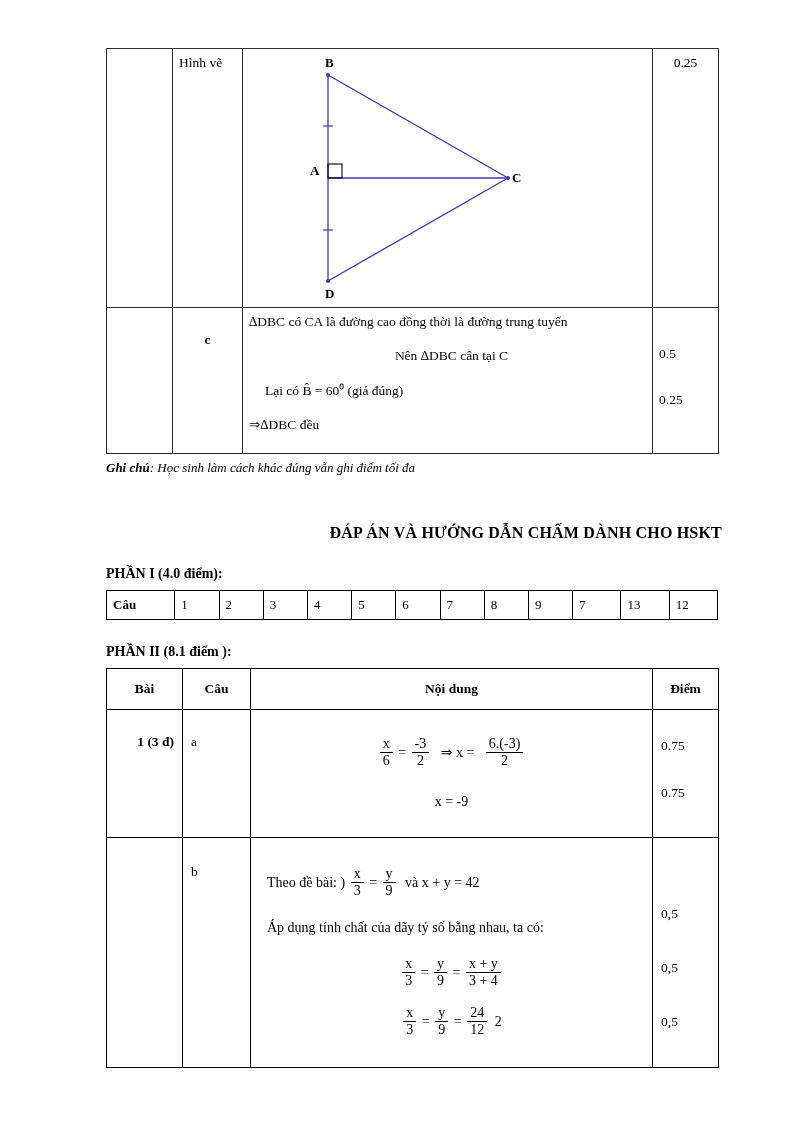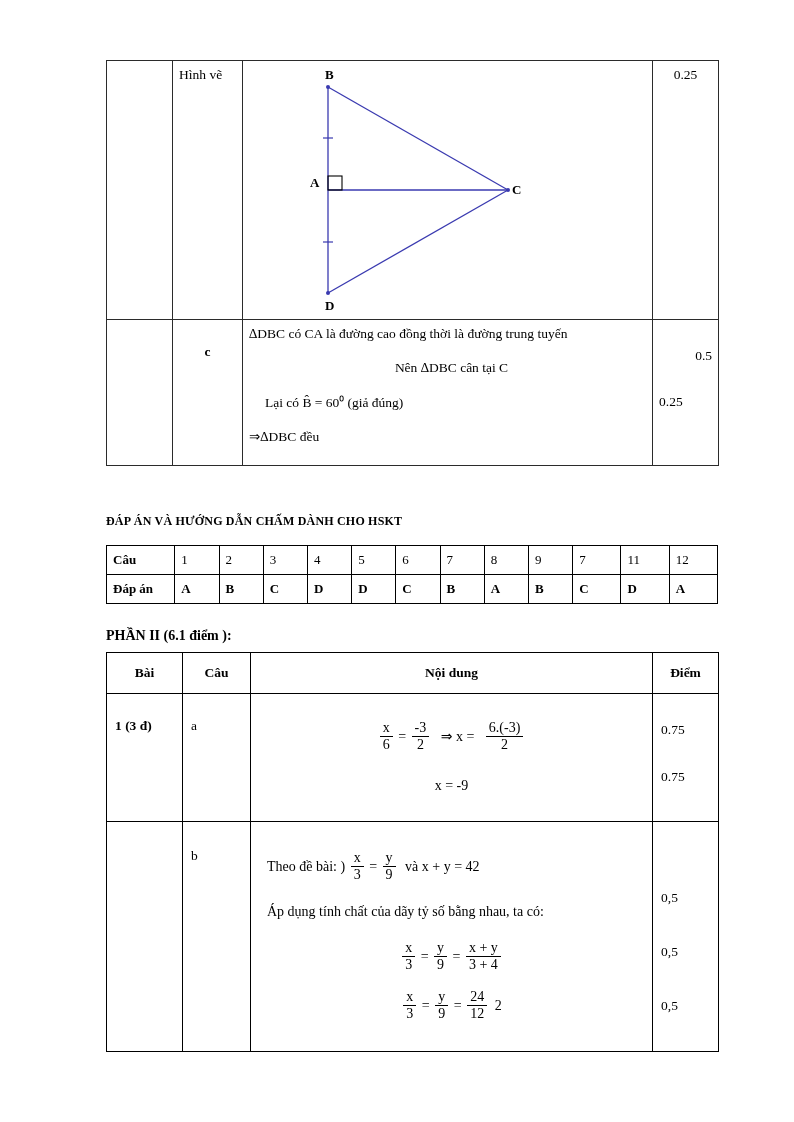--- a/index.html
+++ b/index.html
@@ -12,21 +12,21 @@
     height: 1122px;
     font-family: "Liberation Serif", serif;
     color: #000000;
     position: relative;
   }
   .page {
     position: relative;
     width: 794px;
     height: 1122px;
     box-sizing: border-box;
-    padding: 60px 72px 0 106px;
+    padding: 48px 72px 0 106px;
     border-radius: 20px;
   }
 
   
   table {
     border-collapse: collapse;
     width: 100%;
     table-layout: fixed;
   }
   table td, table th {
@@ -65,24 +65,24 @@
   .c-line.indent2 { padding-left: 16px; }
 
   .ghichu {
     margin: 6px 0 0 0;
     font-size: 13px;
     font-style: italic;
   }
   .ghichu b { font-style: italic; font-weight: bold; }
 
   .doc-title {
-    text-align: left;
+    text-align: right;
     font-weight: bold;
-    font-size: 12px;
-    margin: 48px 0 16px 0;
+    font-size: 16px;
+    margin: 48px 0 4px 0;
     letter-spacing: 0.2px;
   }
 
   .phan-heading {
     font-weight: bold;
     font-size: 14px;
     margin: 24px 0 8px 0;
   }
 
   
@@ -178,30 +178,32 @@
       <tr>
         <td></td>
         <td class="cell-center bold" style="padding-top:22px;">c</td>
         <td>
           <p class="c-line">∆DBC có CA là đường cao đồng thời là đường trung tuyến</p>
           <p class="c-line indent1">Nên ∆DBC cân tại C</p>
           <p class="c-line indent2">Lại có  B̂ = 60⁰ (giả đúng)</p>
           <p class="c-line">⇒∆DBC đều</p>
         </td>
         <td class="diem-cell">
-          <div style="margin-top:22px;text-align:right;">0.5</div>
+          <div style="margin-top:32px;">0.5</div>
           <div>0.25</div>
         </td>
       </tr>
     </tbody>
   </table>
 
+  <p class="ghichu"><b>Ghi chú</b><span>: Học sinh làm cách khác đúng vẫn ghi điểm tối đa</span></p>
 
   <div class="doc-title">ĐÁP ÁN VÀ HƯỚNG DẪN CHẤM DÀNH CHO HSKT</div>
 
+  <div class="phan-heading">PHẦN I (4.0 điểm):</div>
 
   <table class="ans-table">
     <colgroup>
       <col style="width:68px">
         <col style="width:44px">
         <col style="width:44px">
         <col style="width:44px">
       <col style="width:44px">
         <col style="width:44px">
         <col style="width:44px">
@@ -218,61 +220,46 @@
         <td>1</td>
         <td>2</td>
         <td>3</td>
         <td>4</td>
         <td>5</td>
         <td>6</td>
         <td>7</td>
         <td>8</td>
         <td>9</td>
         <td>7</td>
-        <td>11</td>
+        <td>13</td>
         <td>12</td>
-      </tr>
-      <tr>
-        <td class="hdr">Đáp án</td>
-        <td class="bold">A</td>
-        <td class="bold">B</td>
-        <td class="bold">C</td>
-        <td class="bold">D</td>
-        <td class="bold">D</td>
-        <td class="bold">C</td>
-        <td class="bold">B</td>
-        <td class="bold">A</td>
-        <td class="bold">B</td>
-        <td class="bold">C</td>
-        <td class="bold">D</td>
-        <td class="bold">A</td>
       </tr>
     </tbody>
   </table>
 
-  <div class="phan-heading">PHẦN II (6.1 điểm ):</div>
+  <div class="phan-heading">PHẦN II (8.1 điểm ):</div>
 
   <table class="p2-table">
     <colgroup>
       <col style="width:76px">
         <col style="width:68px">
         <col style="width:402px">
         <col style="width:66px">
     </colgroup>
     <thead>
       <tr>
         <th>Bài</th>
         <th>Câu</th>
         <th>Nội dung</th>
         <th>Điểm</th>
       </tr>
     </thead>
     <tbody>
       <tr>
-        <td class="row-label-bold" style="padding-top:22px;">1 (3 đ)</td>
+        <td class="row-label-bold" style="padding-top:22px;text-align:right;">1 (3 đ)</td>
         <td style="padding-top:22px;">a</td>
         <td>
           <div class="eq-row" style="margin-top:18px;">
             <span class="frac">
               <span class="num">x</span>
               <span class="den">6</span>
             </span>
             <span class="inline-math">=</span>
             <span class="frac">
               <span class="num">-3</span>

